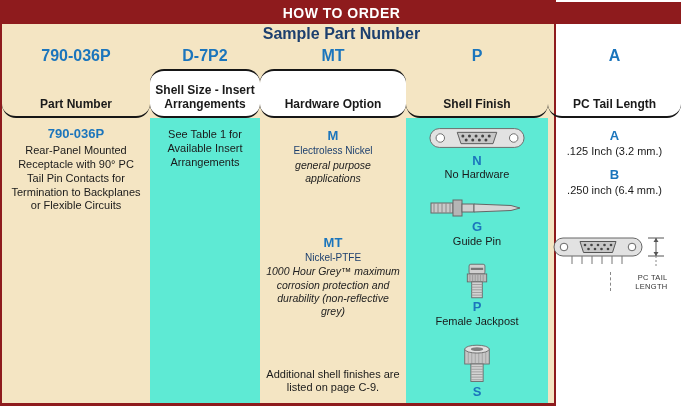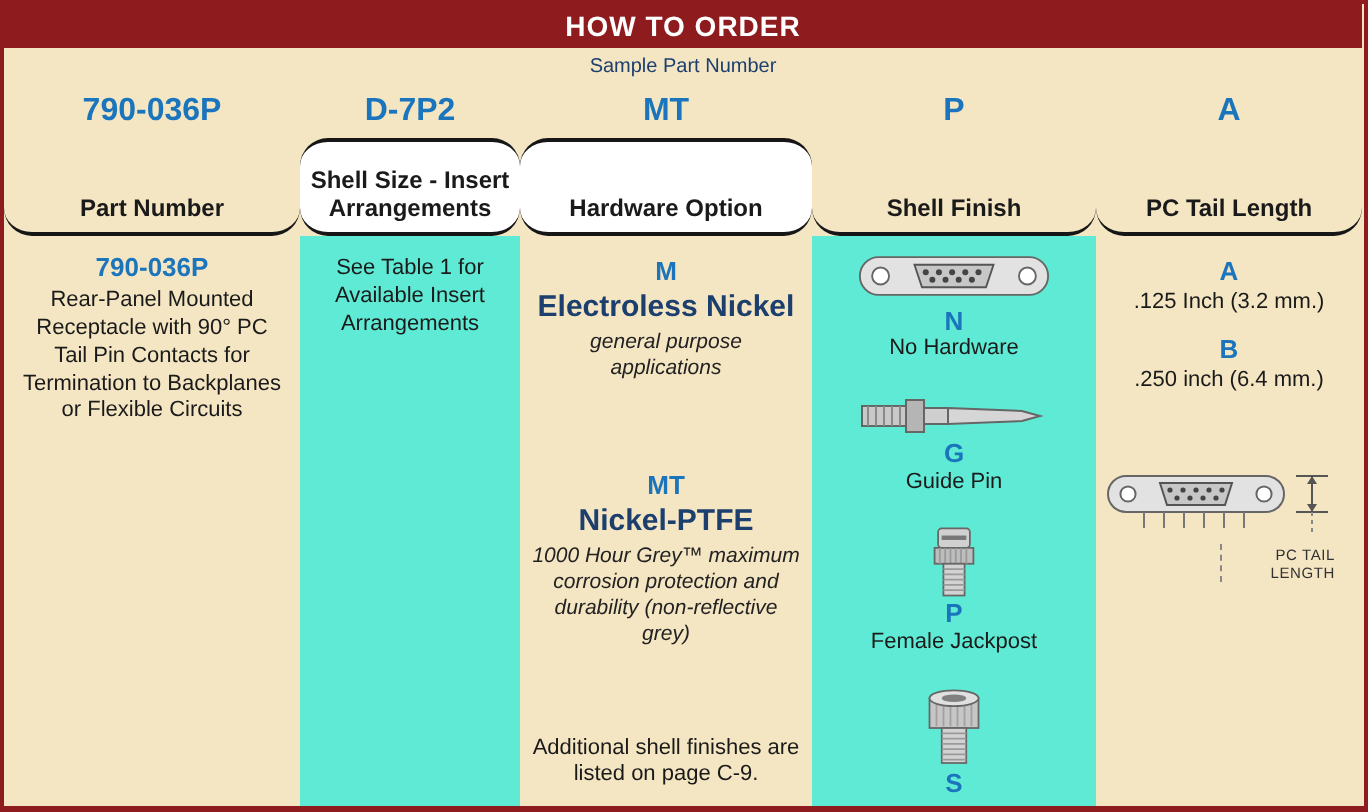--- a/index.html
+++ b/index.html
@@ -9,39 +9,39 @@
     --navy:#1c3f6e;
     --ink:#1a1a1a;
   }
   *{box-sizing:border-box;margin:0;padding:0;}
   body{
     font-family:"Liberation Sans", sans-serif;
     background:#ffffff;
     color:var(--ink);
   }
   .order-table{
-    width:684px;height:406px;
+    width:556px;height:406px;
     border:2px solid var(--maroon);
     border-bottom-width:3px;
     display:grid;
     grid-template-columns:148px 110px 146px 142px 133px;
     grid-template-rows:22px 19px 26px 49px 1fr;
     background:var(--beige);
   }
   .title-bar{
     grid-column:1/-1;
     background:var(--maroon);
     color:#ffffff;
     font-weight:bold;font-size:14px;letter-spacing:.5px;
     display:flex;align-items:center;justify-content:center;
   }
   .sample-label-row{
     grid-column:1/-1;
     display:flex;align-items:center;justify-content:center;
-    font-weight:normal;font-size:10px;color:var(--navy);
+    font-weight:bold;font-size:16px;color:var(--navy);
   }
   .code-cell{
     display:flex;align-items:center;justify-content:center;
     color:var(--blue);font-weight:bold;font-size:16px;
   }
   .head-cell{
     display:flex;align-items:flex-end;justify-content:center;
     text-align:center;
     font-weight:bold;font-size:12px;line-height:1.15;
     padding:0 4px 4px;
@@ -49,21 +49,21 @@
     border-radius:14px;
   }
   .head-cell.white{background:#ffffff;border-top:2px solid #161616;}
   .body-cell{
     font-size:11px;line-height:1.25;text-align:center;
     overflow:hidden;
     display:flex;flex-direction:column;align-items:center;
   }
   .body-cell.white{background:#5eead4;}
   .code{color:var(--blue);font-weight:bold;font-size:13px;}
-  .opt-name{font-weight:bold;color:var(--navy);font-size:15px;}
+  .opt-name{font-weight:normal;color:var(--navy);font-size:10px;}
   .opt-desc{font-style:italic;font-size:10.5px;color:#222;}
   .part-col{padding:8px 8px 0;gap:2px;}
   .shellsize-col{padding:10px 10px 0;}
   .finish-col{padding:10px 6px 8px;justify-content:space-between;}
   .finish-group{display:flex;flex-direction:column;gap:1px;align-items:center;}
   .hw-col{padding:4px 4px 4px;justify-content:space-between;}
   .hw-group{display:flex;flex-direction:column;align-items:center;gap:0;}
   .hw-group .code{font-size:13px;line-height:1.1;}
   .hw-group .hw-label{font-size:11px;line-height:1.1;}
   .tail-col{padding:10px 6px 0;gap:2px;}

